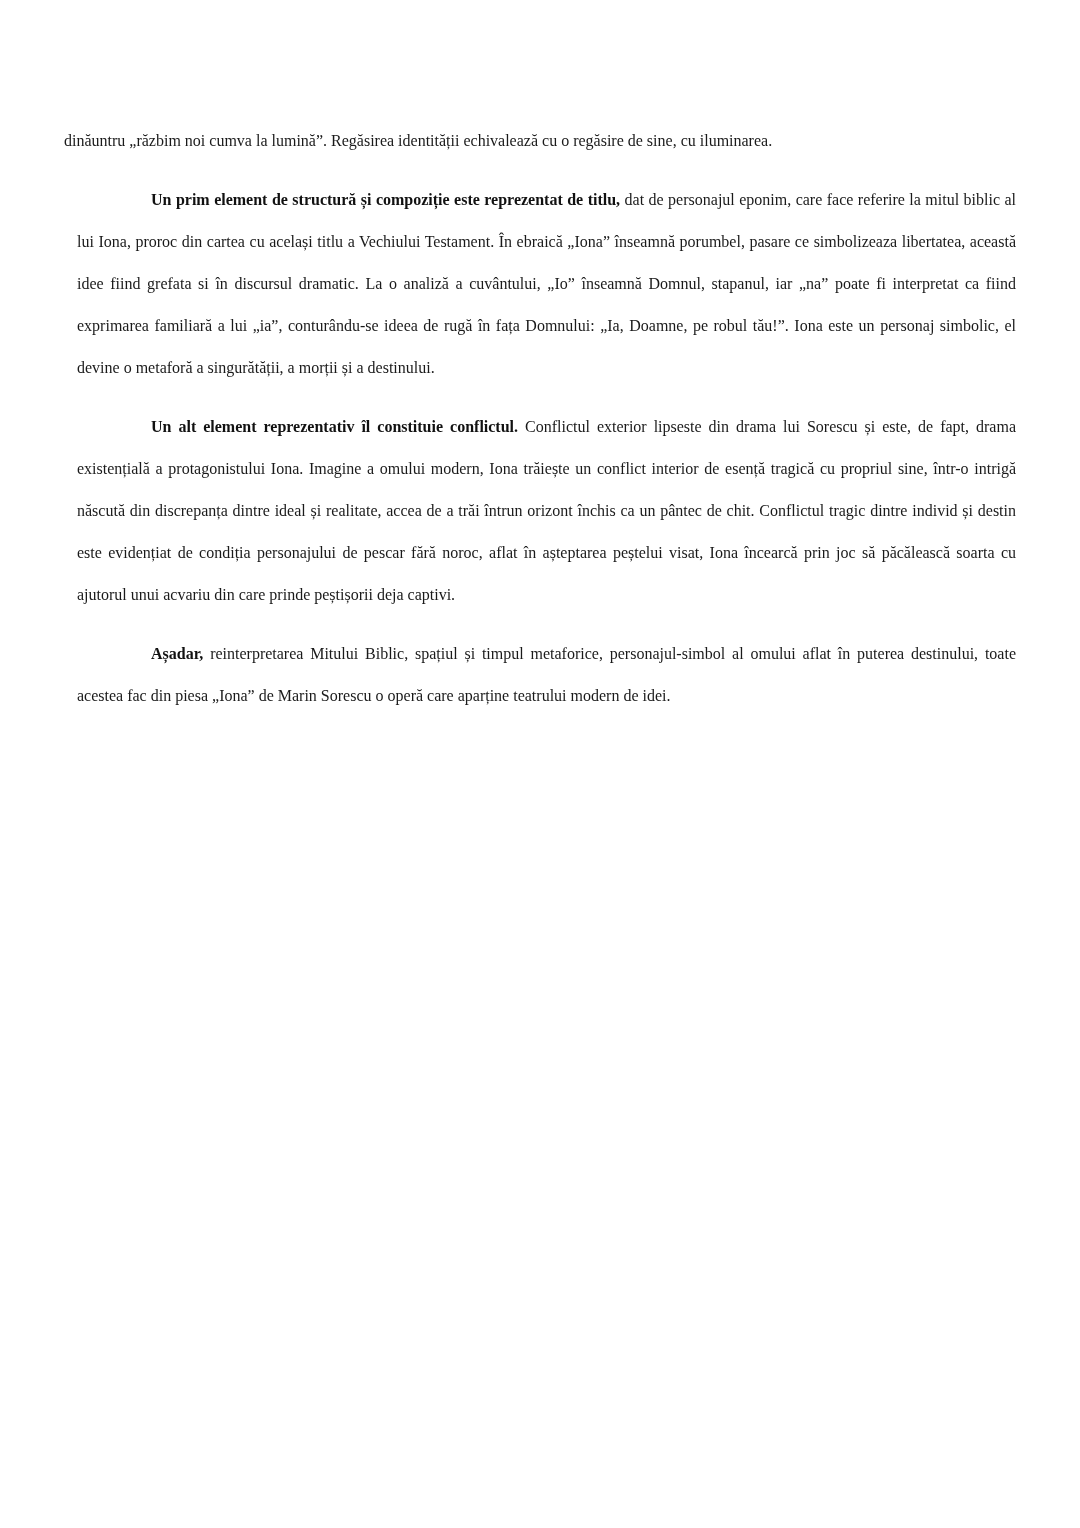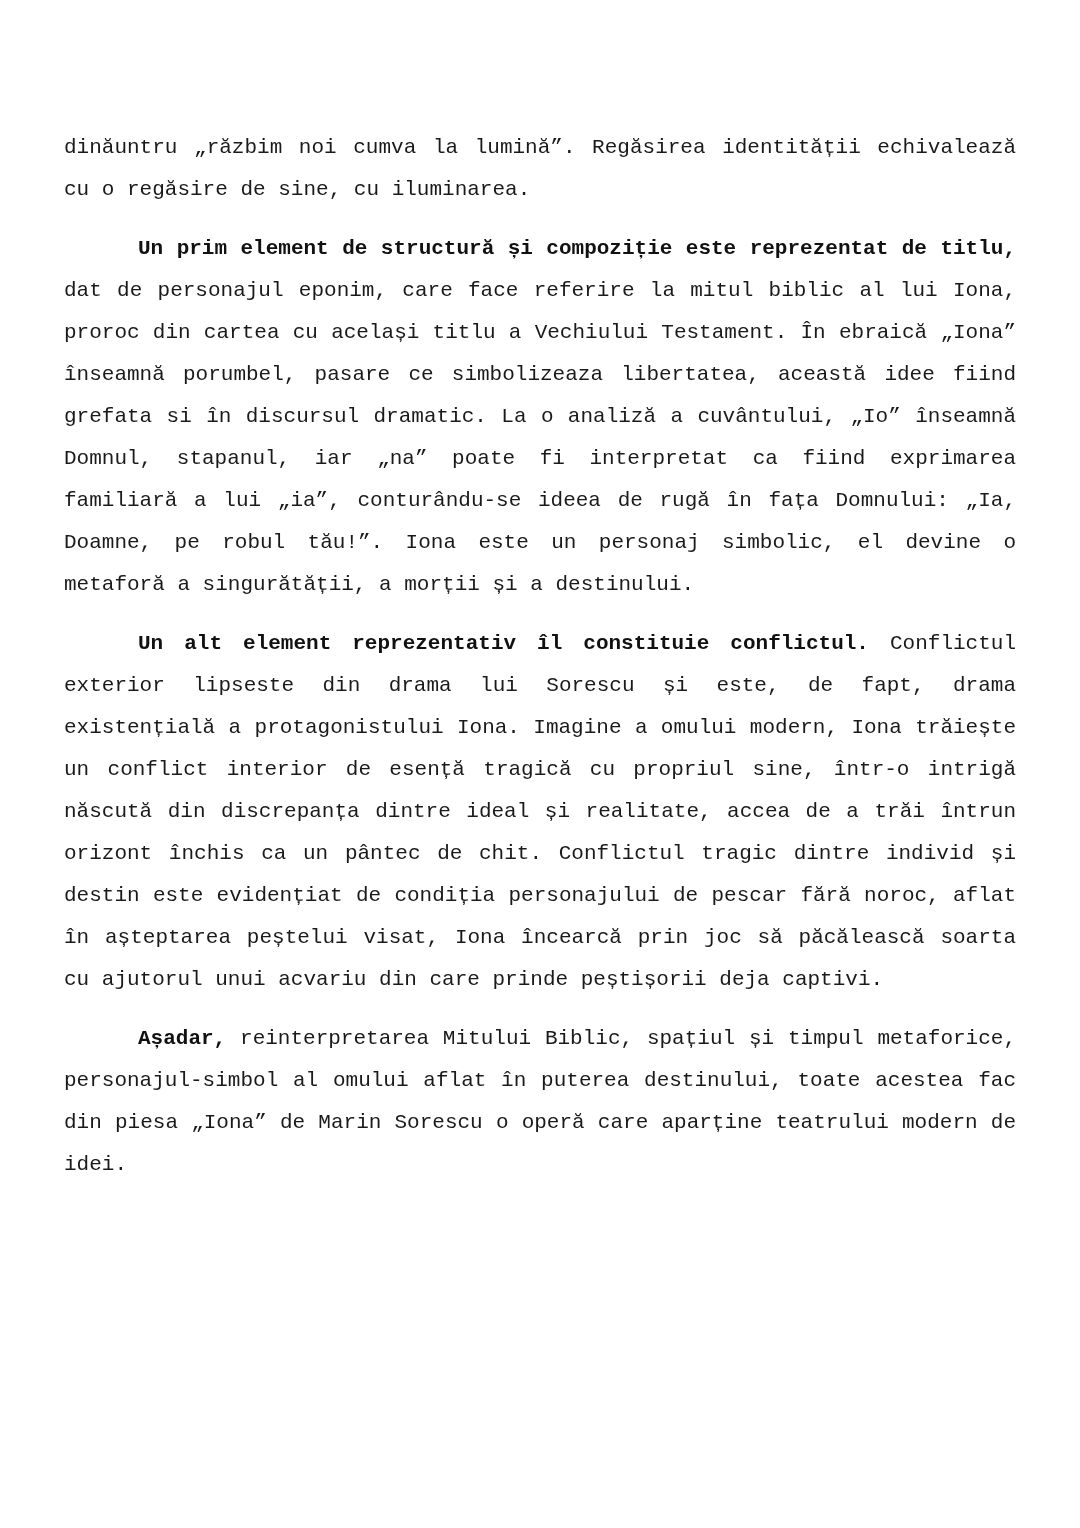--- a/index.html
+++ b/index.html
@@ -9,37 +9,38 @@
     }
     body {
       width: 1080px;
       height: 1528px;
       position: relative;
       overflow: hidden;
     }
     .page {
       position: absolute;
       left: 64px;
-      top: 127px;
+      top: 120px;
       width: 952px;
-      font-family: Liberation Mono, monospace;
-      font-size: 21px;
+      font-family: Liberation Serif, serif;
+      font-size: 16px;
       line-height: 42px;
       color: #1a1a1a;
     }
     .para {
       margin: 0;
       text-align: justify;
       text-indent: 74px;
     }
     .para.no-indent {
       text-indent: 0;
     }
     .para + .para {
       margin-top: 17px;
+      margin-left: 13px;
     }
     .bold {
       font-weight: bold;
       color: #111111;
     }
   </style>
 </head>
 <body>
 
 <div class="page">

